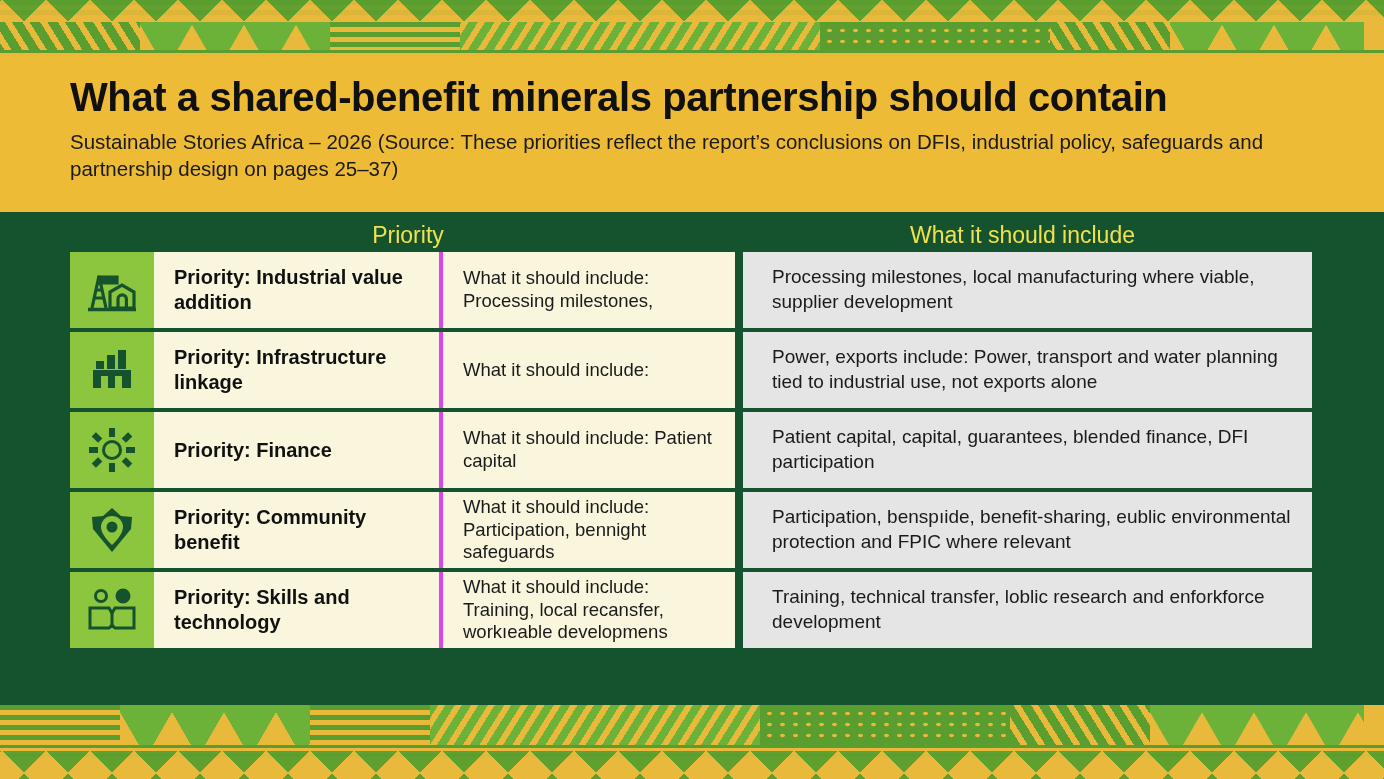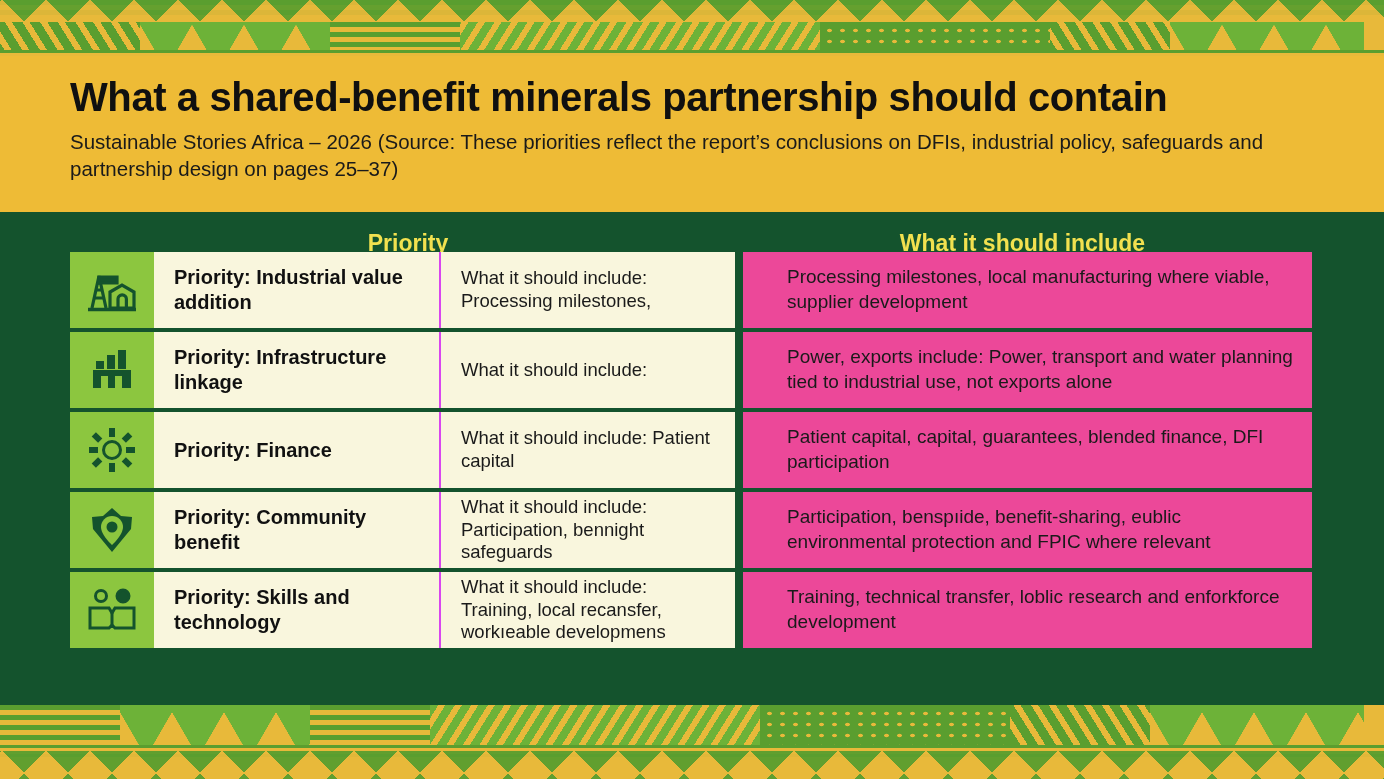--- a/index.html
+++ b/index.html
@@ -131,23 +131,23 @@
     height: 493px;
     background: #14532d;
   }
 
   .col-headers {
     position: relative;
     height: 48px;
   }
   .col-head {
     position: absolute;
-    top: 18px;
+    top: 10px;
     font-size: 23px;
-    font-weight: bold;
+    font-weight: normal;
     color: #f2e14f;
     text-align: center;
   }
   .col-head-priority { left: 168px; width: 480px; }
   .col-head-include  { left: 735px; width: 575px; }
 
   .rows {
     position: absolute;
     left: 70px;
     top: 40px;
@@ -176,39 +176,39 @@
     padding: 0 16px 0 20px;
     box-sizing: border-box;
     font-size: 20px;
     font-weight: bold;
     color: #111;
     line-height: 1.25;
   }
   .cell-mid {
     flex: 0 0 296px;
     background: #f9f6dd;
-    border-left: 2px solid #d946ef;
+    border-left: 4px solid #d946ef;
     display: flex;
     align-items: center;
     padding: 0 12px 0 20px;
     box-sizing: border-box;
     font-size: 18.5px;
     color: #1a1a1a;
     line-height: 1.24;
   }
   .gap {
     flex: 0 0 8px;
     background: #14532d;
   }
   .cell-include {
     flex: 1 1 auto;
-    background: #ec4899;
+    background: #e5e5e5;
     display: flex;
     align-items: center;
-    padding: 0 18px 0 44px;
+    padding: 0 18px 0 29px;
     box-sizing: border-box;
     font-size: 19px;
     color: #1a1a1a;
     line-height: 1.3;
   }
   .row-1 .cell-priority, .row-1 .cell-mid { }
 </style>
 </head>
 <body>
 

